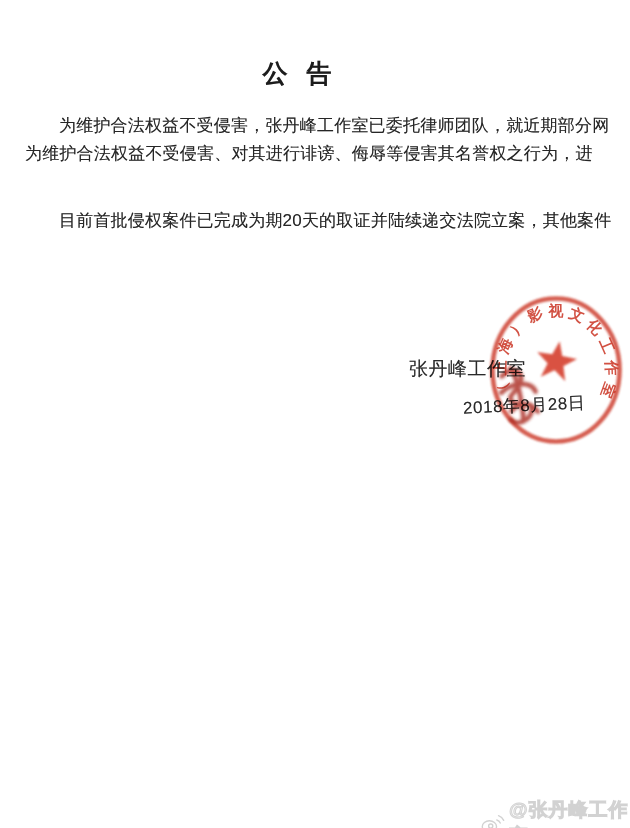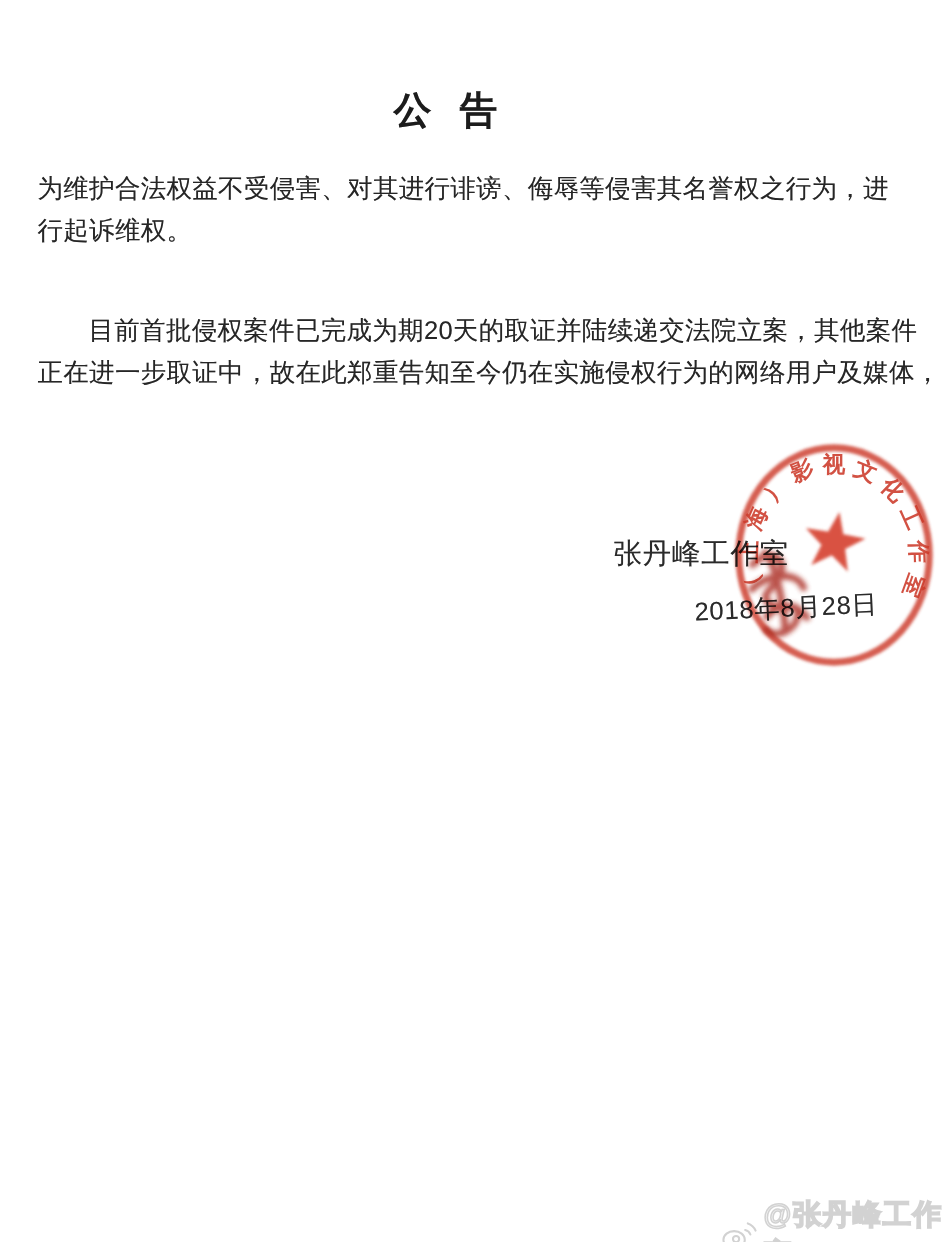--- a/index.html
+++ b/index.html
@@ -87,27 +87,26 @@
   }
 </style>
 </head>
 <body>
 
 <div id="page">
 
   <div class="doc-title">公  告</div>
 
   <div class="paragraph" id="para-1">
+    <div class="line first">为维护合法权益不受侵害，张丹峰工作室已委托律师团队，就近期部分网</div>
     <div class="line">为维护合法权益不受侵害、对其进行诽谤、侮辱等侵害其名誉权之行为，进</div>
-    <div class="line">行起诉维权。</div>
   </div>
 
   <div class="paragraph" id="para-2">
     <div class="line first">目前首批侵权案件已完成为期20天的取证并陆续递交法院立案，其他案件</div>
-    <div class="line">正在进一步取证中，故在此郑重告知至今仍在实施侵权行为的网络用户及媒体，</div>
   </div>
 
   <div class="signature">张丹峰工作室</div>
 
   <div class="doc-date">2018年8月28日</div>
 
   <svg class="stamp" viewBox="0 0 150 156" xmlns="http://www.w3.org/2000/svg" aria-hidden="true">
     <defs>
       <filter id="blur1" x="-40%" y="-40%" width="180%" height="180%">
         <feGaussianBlur stdDeviation="1.1"></feGaussianBlur>

